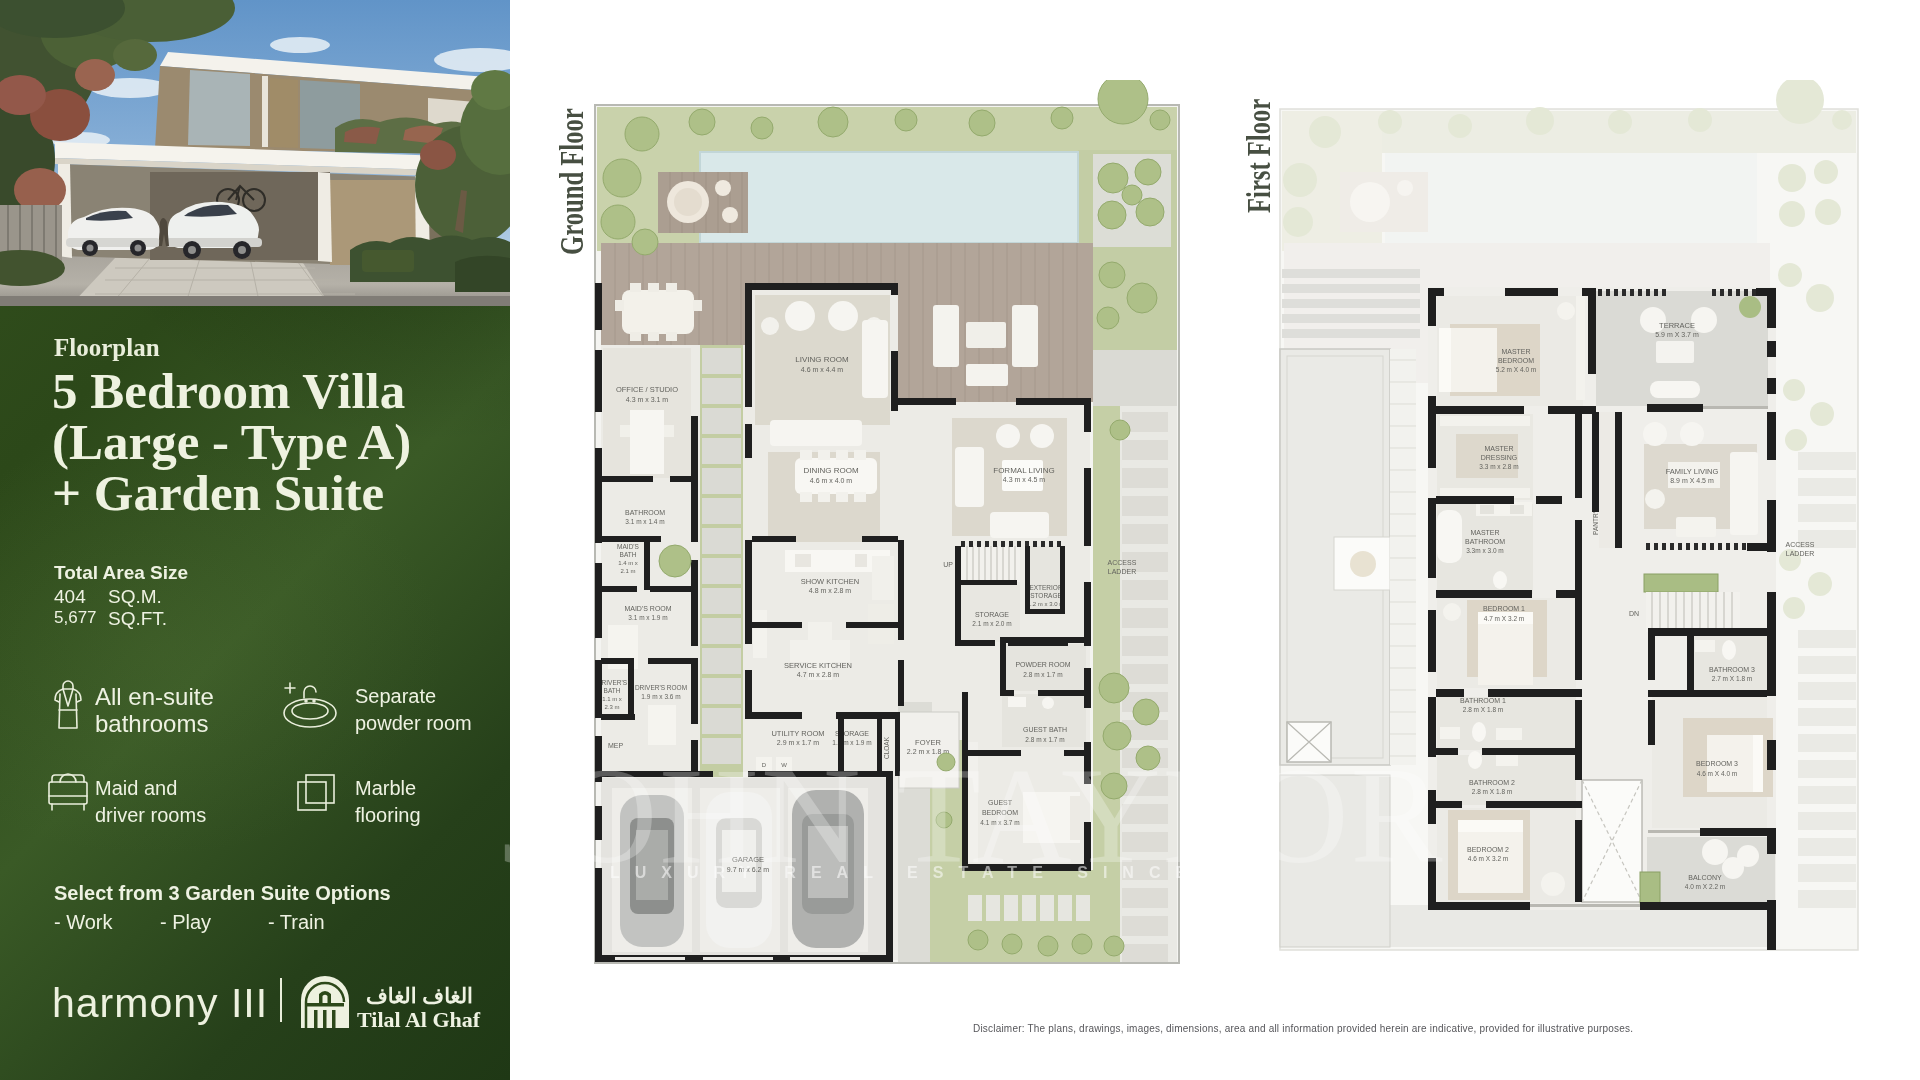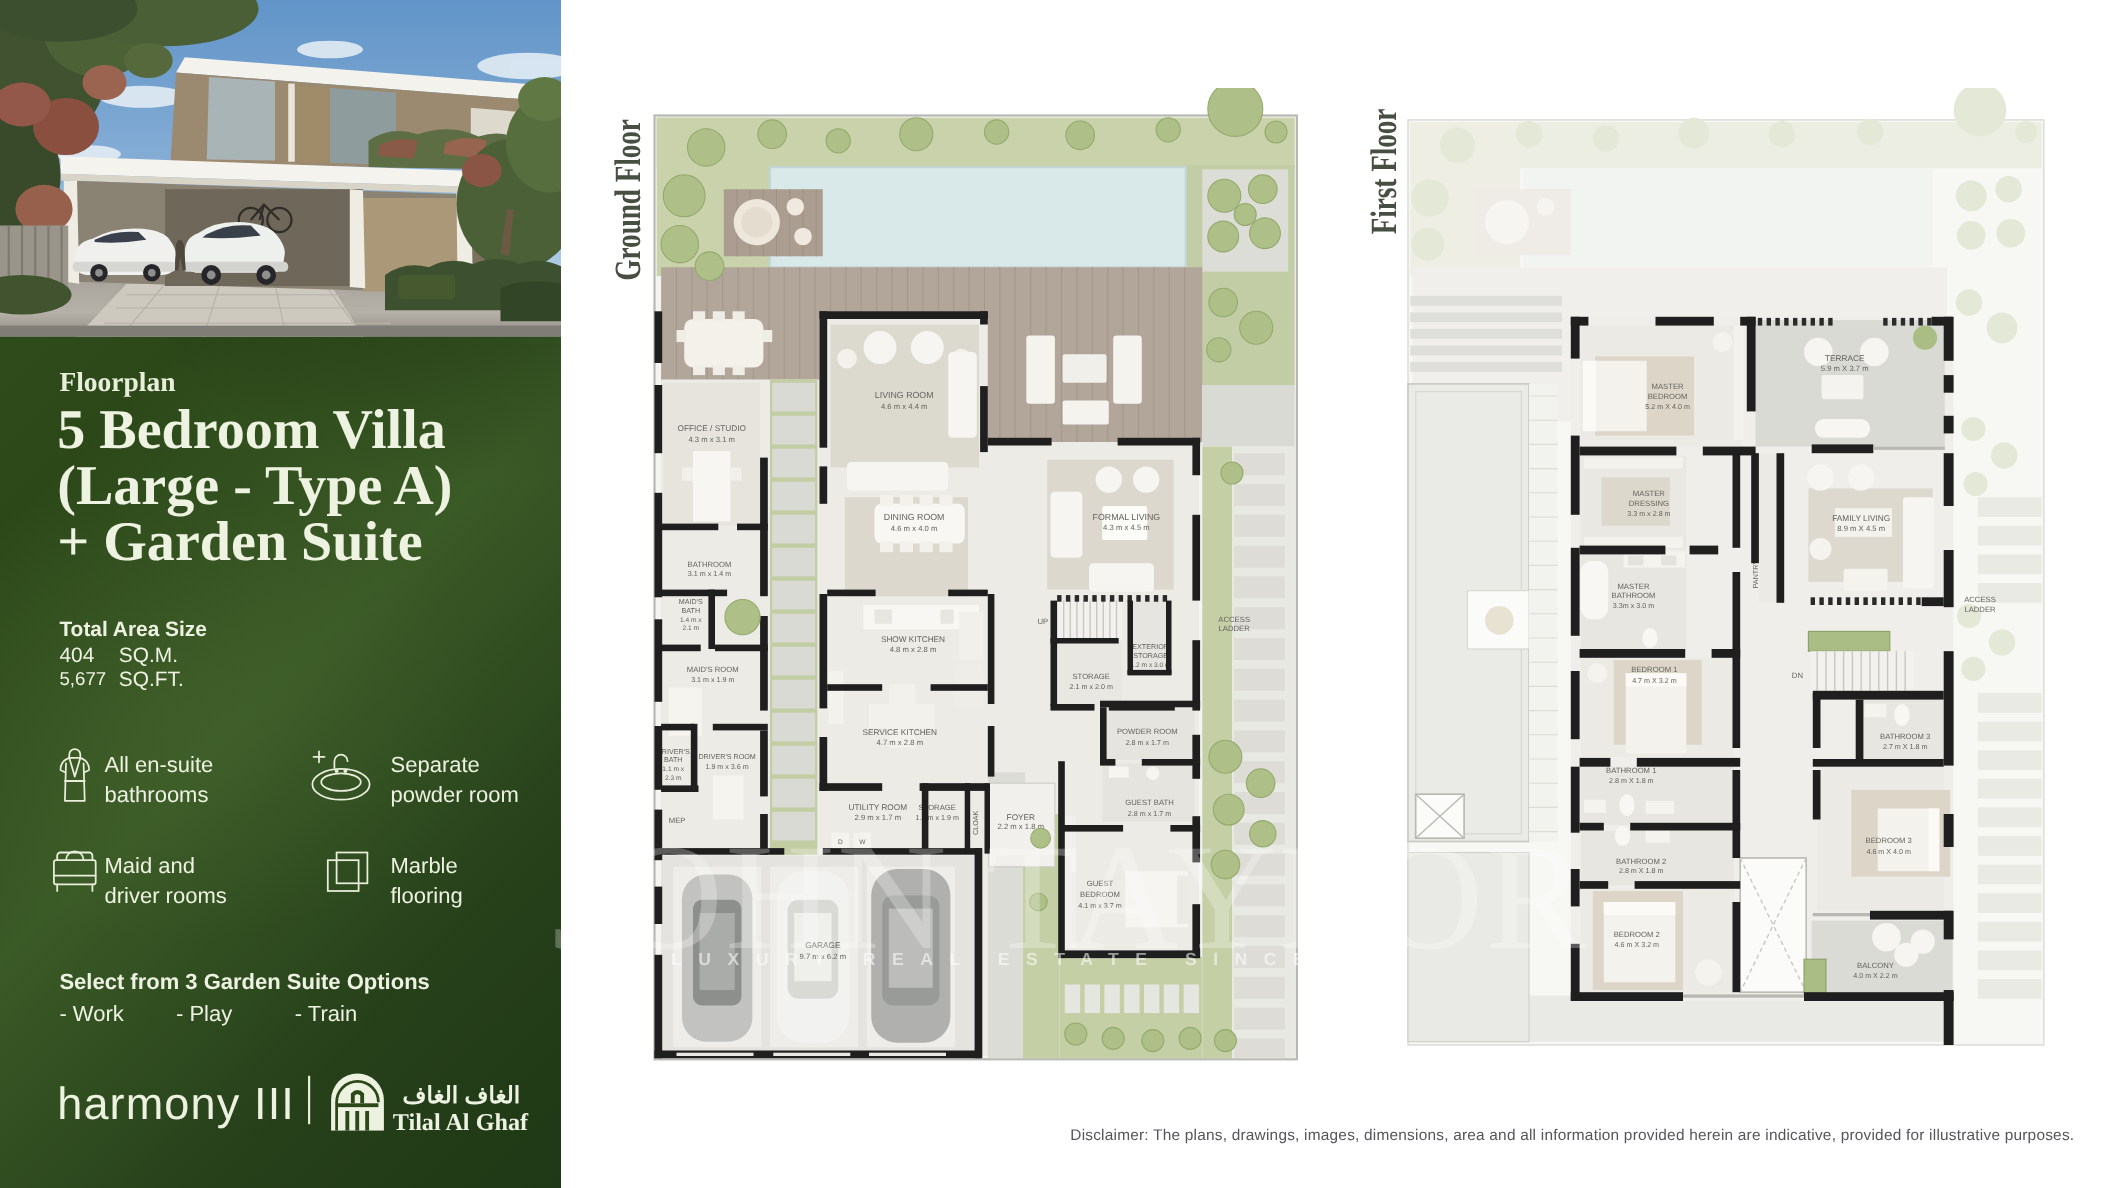--- a/index.html
+++ b/index.html
@@ -160,21 +160,21 @@
   <svg class="abs" style="left:51px;top:680px" width="34" height="54" viewBox="0 0 34 54">
     <g fill="none" stroke="#e9eedb" stroke-width="1.6" stroke-linecap="round" stroke-linejoin="round">
       <path d="M12 6 a5 5 0 0 1 10 0 v3 h-10 z"></path>
       <path d="M12 9 C6 11 4 16 4 20 l4 2 M22 9 c6 2 8 7 8 11 l-4 2"></path>
       <path d="M9 14 L8 48 h18 L25 14"></path>
       <path d="M12 9 L17 26 L22 9"></path>
       <path d="M8 30 h18"></path>
     </g>
   </svg>
 
-  <div class="abs sidetext" style="left:95px;top:683px;font-size:20px;line-height:27px;">All en-suite<br>bathrooms</div>
+  <div class="abs sidetext" style="left:95px;top:683px;font-size:24px;line-height:27px;">All en-suite<br>bathrooms</div>
 
   <svg class="abs" style="left:280px;top:680px" width="60" height="52" viewBox="0 0 60 52">
     <g fill="none" stroke="#e9eedb" stroke-width="1.6" stroke-linecap="round">
       <ellipse cx="30" cy="33" rx="26" ry="14"></ellipse>
       <ellipse cx="30" cy="31" rx="18" ry="8"></ellipse>
       <path d="M24 18 v-6 a6 6 0 0 1 12 0"></path>
       <path d="M5 8 h10 M10 3 v10"></path>
       <circle cx="26" cy="21" r="1" fill="#e9eedb"></circle>
       <circle cx="34" cy="21" r="1" fill="#e9eedb"></circle>
     </g>
@@ -1040,13 +1040,13 @@
       <rect x="1700" y="828" width="75" height="8"></rect>
       <rect x="1648" y="830" width="52" height="3" fill="#b9b8b2"></rect>
     </g>
     </g>
   </svg>
 
   <div class="abs wm serif" style="left:502px;top:736px;font-size:138px;letter-spacing:2px;font-weight:normal;color:rgba(255,255,255,0.27);text-align:center;">JOHN TAYLOR</div>
 
   <div class="abs wm" style="left:610px;top:864px;font-size:16px;letter-spacing:15px;font-weight:bold;color:rgba(255,255,255,0.55);">LUXURY REAL ESTATE SINCE 18</div>
 
-  <div class="abs" style="left:973px;top:1023px;font-size:14px;letter-spacing:0.2px;color:#56565a;">Disclaimer: The plans, drawings, images, dimensions, area and all information provided herein are indicative, provided for illustrative purposes.</div>
+  <div class="abs" style="left:973px;top:1023px;font-size:10px;letter-spacing:0.2px;color:#56565a;">Disclaimer: The plans, drawings, images, dimensions, area and all information provided herein are indicative, provided for illustrative purposes.</div>
 
 </body></html>

